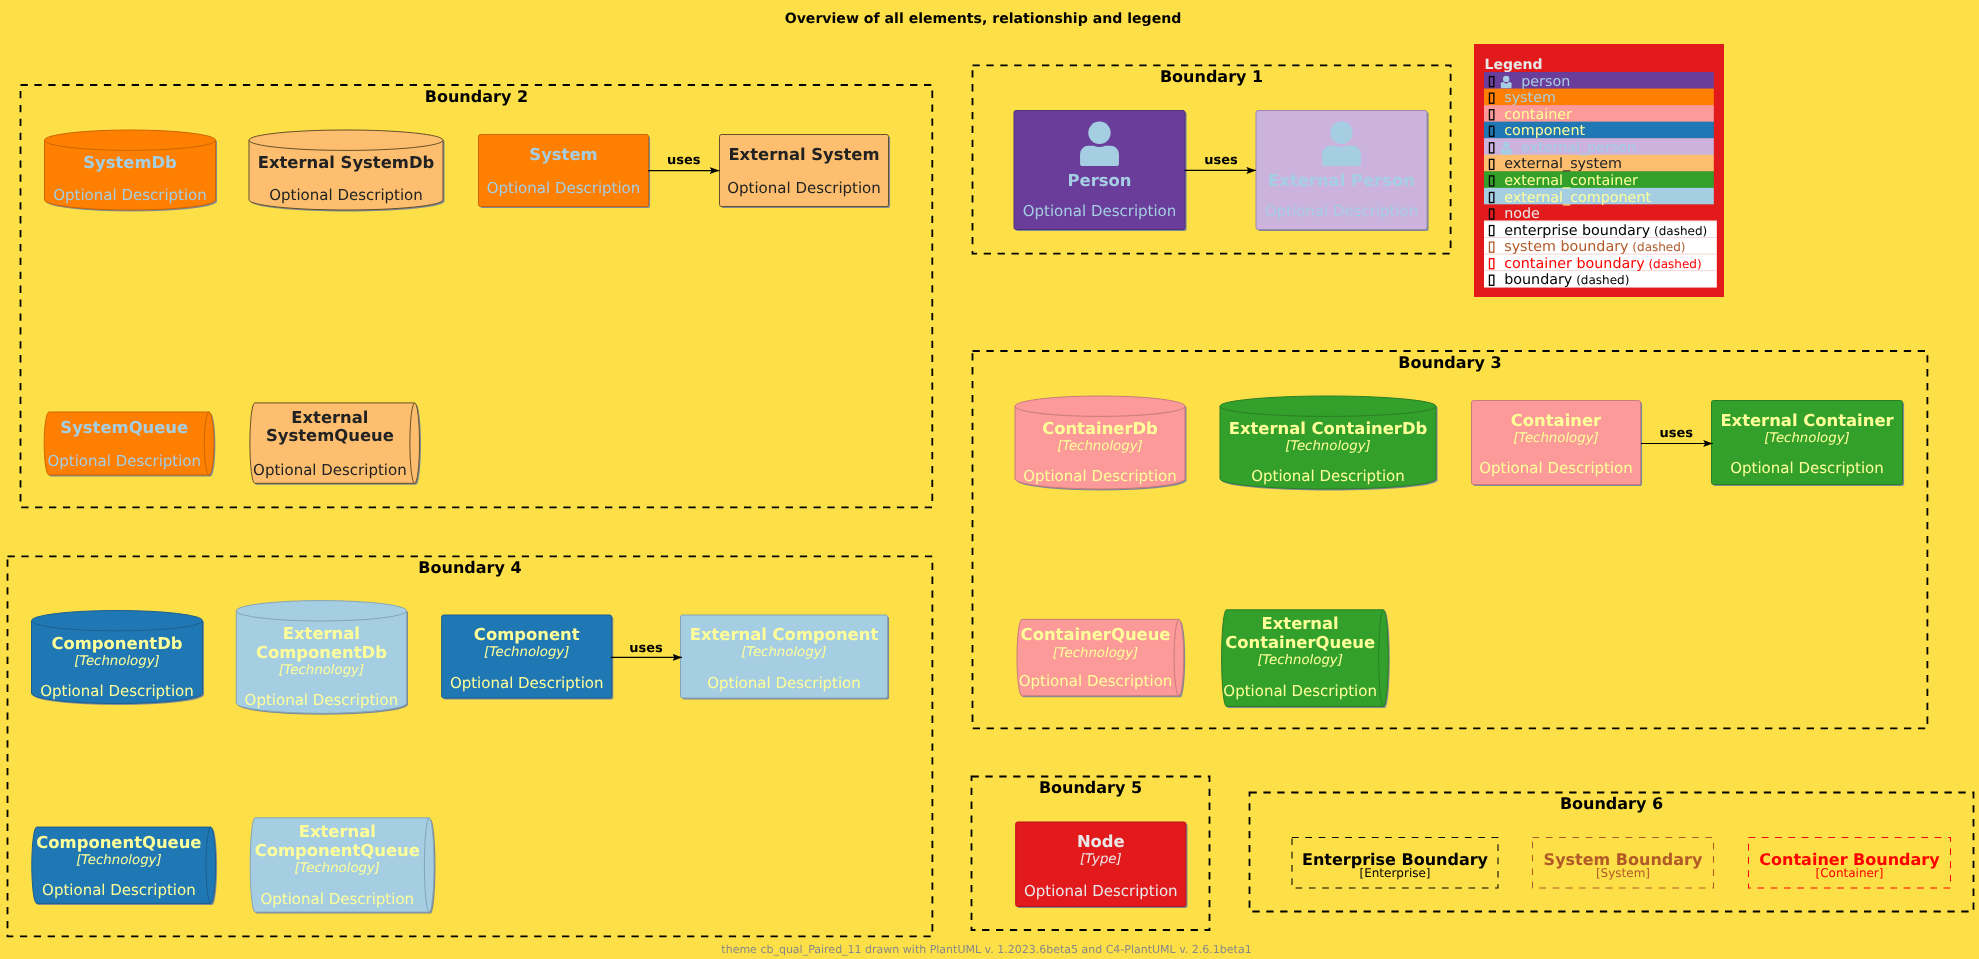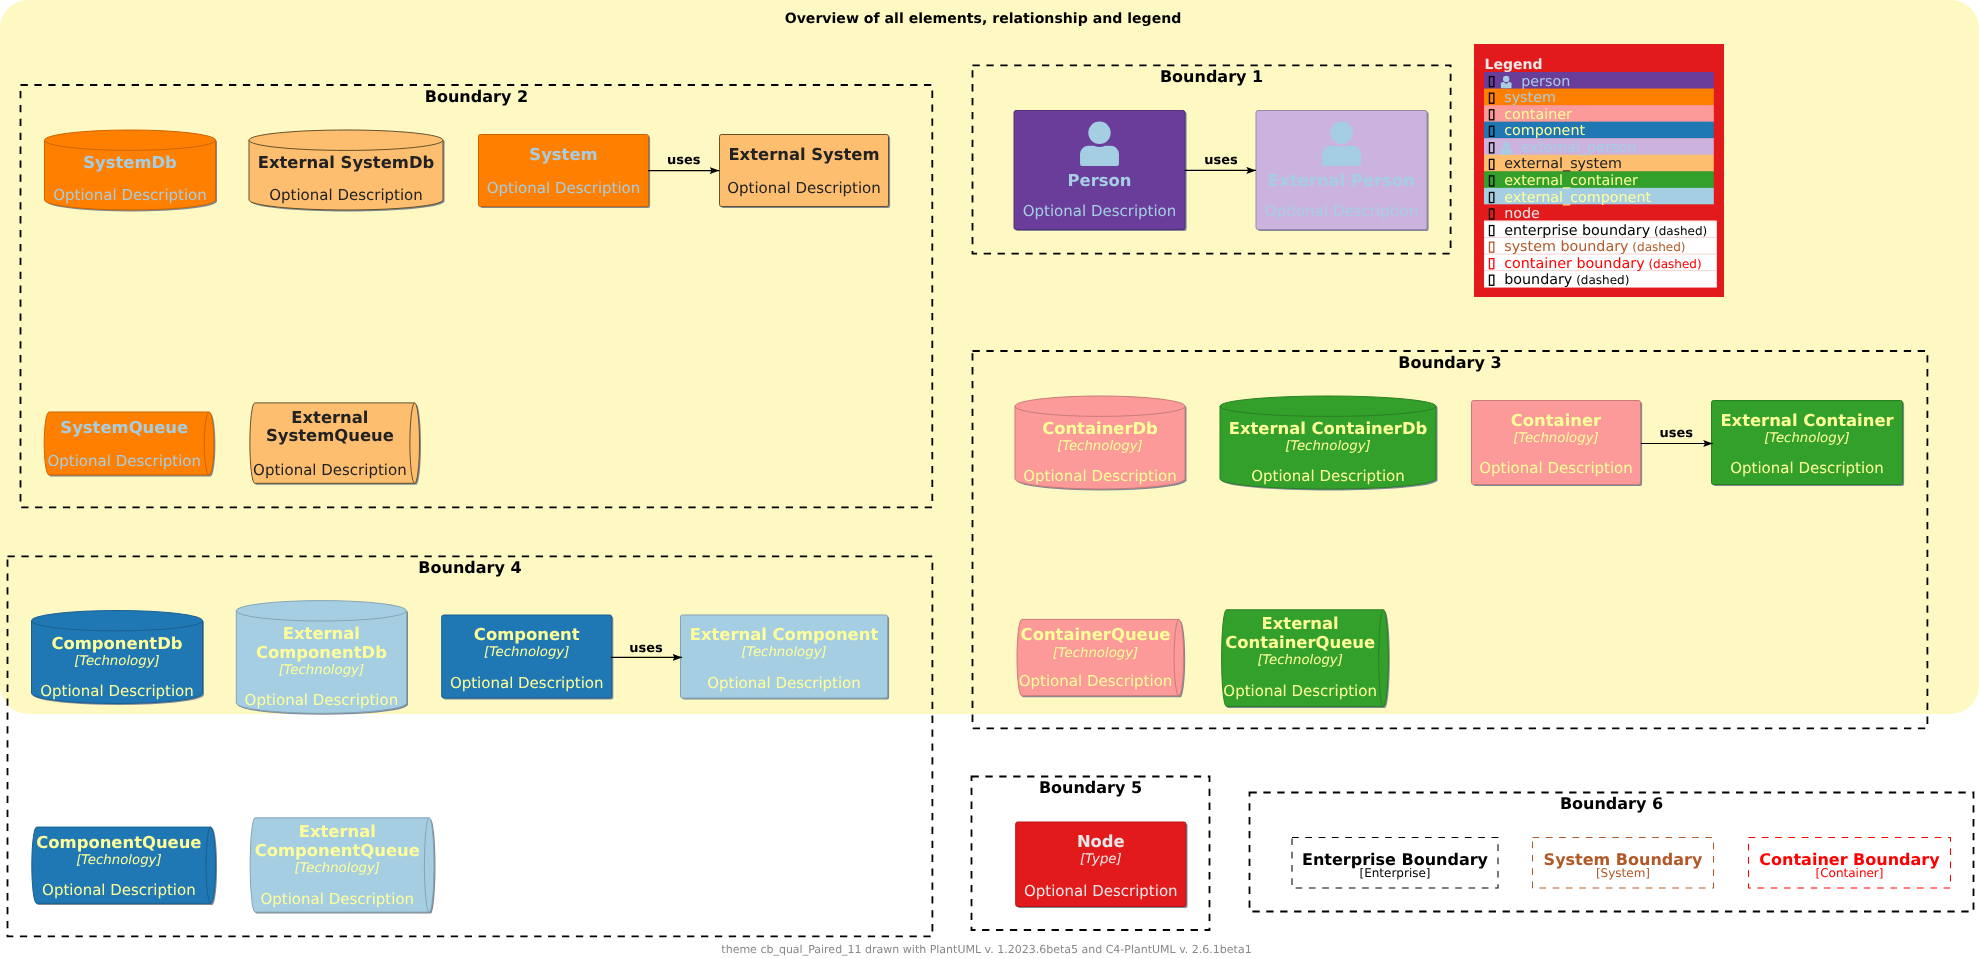--- a/index.html
+++ b/index.html
@@ -1,21 +1,21 @@
 <!DOCTYPE html>
 <html><head>
 <meta charset="utf-8">
 <style>
   html,body{margin:0;padding:0;background:#ffffff;}
   body{width:1979px;height:959px;overflow:hidden;
        font-family:"DejaVu Sans",sans-serif;
        -webkit-font-smoothing:antialiased;
        text-rendering:geometricPrecision;}
   svg text{-webkit-font-smoothing:antialiased;}
-  #root{position:relative;width:1979px;height:714px;background:#fef9c3;border-radius:28px;}
+  #root{position:relative;width:1979px;height:959px;background:#fde047;}
   svg{display:block;position:absolute;top:0;left:0;}
 </style>
 </head>
 <body>
 
 <div id="root">
   <svg id="canvas" width="1979" height="959" viewBox="0 0 1979 959">
       <g>
         <text x="983" y="23" text-anchor="middle" font-size="14.1" font-weight="bold" fill="#000000" font-family="&quot;DejaVu Sans&quot;,sans-serif">Overview of all elements, relationship and legend</text>
       </g>

